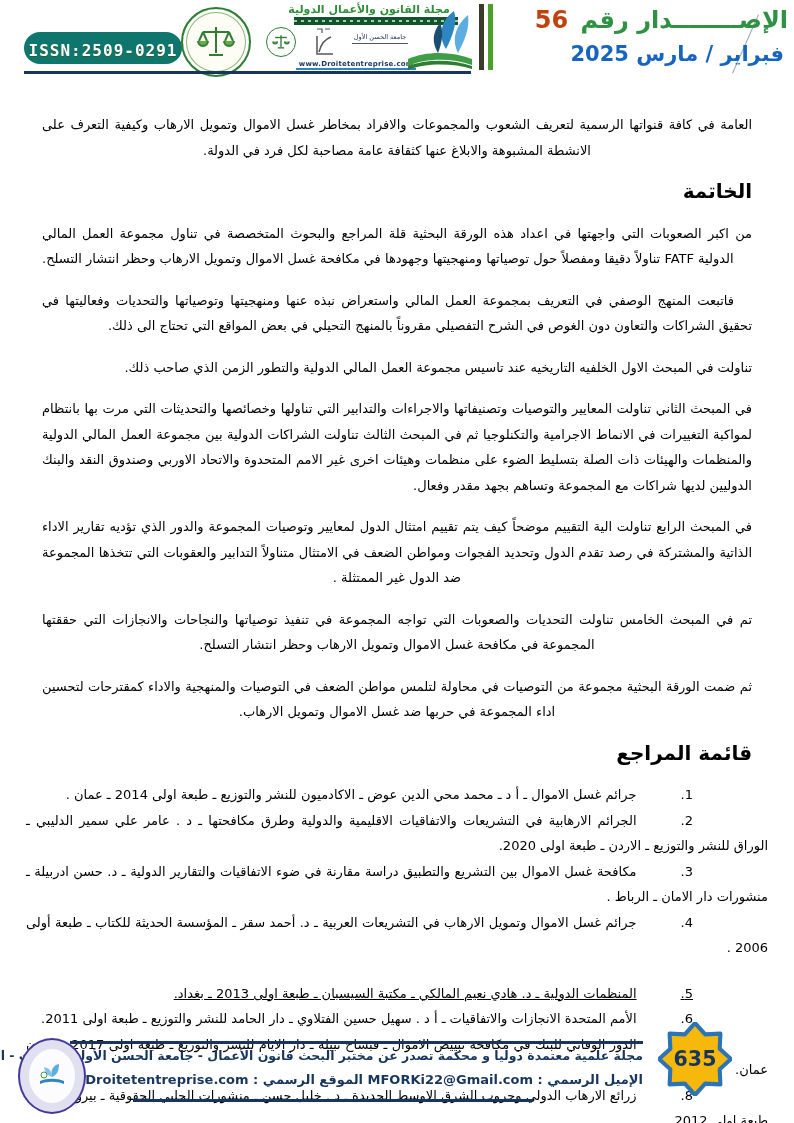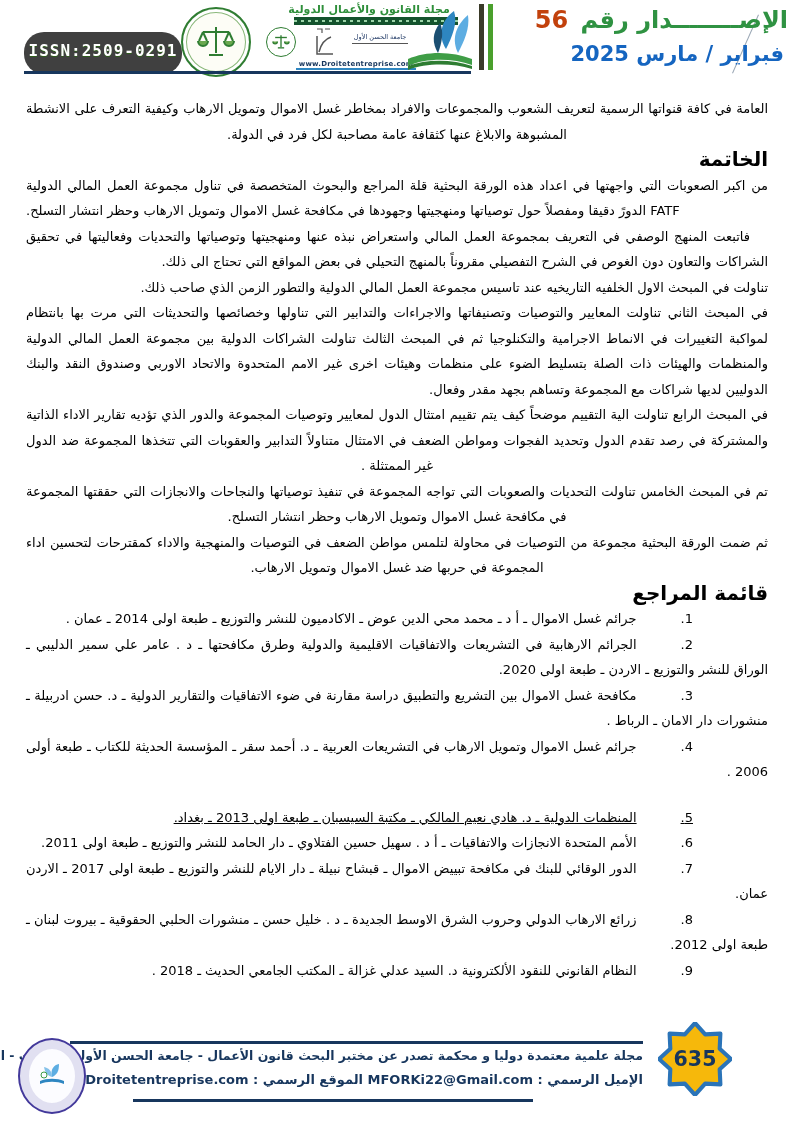--- a/index.html
+++ b/index.html
@@ -4,22 +4,22 @@
 <style>
   * { margin:0; padding:0; box-sizing:border-box; }
   html,body { background:#888; }
   body { font-family:"DejaVu Sans", sans-serif; }
   .page {
     position:relative; width:794px; height:1123px; margin:0 auto;
     background:#ffffff; overflow:hidden;
   }
   
   .issn-pill {
-    position:absolute; left:24px; top:32px; width:158px; height:42px;
-    background:#404040; border-radius:20px; color:#fff;
+    position:absolute; left:24px; top:32px; width:158px; height:32px;
+    background:#0f766e; border-radius:20px; color:#fff;
     font-weight:bold; font-size:16px; letter-spacing:1px;
     line-height:38px; text-align:center; text-shadow:0 1px 0 #2f5e1c;
     font-family:"DejaVu Sans Mono", monospace;
   }
   .round-logo {
     position:absolute; left:181px; top:7px; width:70px; height:70px;
     border-radius:50%; border:2px solid #2f7d32;
     box-shadow: inset 0 0 0 3px #fff, inset 0 0 0 4px #8ab87a;
     display:flex; align-items:center; justify-content:center; background:#fdfdf6;
   }
@@ -58,21 +58,21 @@
     background:#9aa7b5; transform:rotate(24deg);
   }
   .header-rule { position:absolute; left:24px; top:71px; width:447px; height:3px; background:#17365d; }
 
   
   .body-text {
     position:absolute; left:26px; top:96px; width:742px;
     direction:rtl; text-align:justify; color:#000;
     font-size:13px; line-height:25.5px;
   }
-  .body-text p { margin:0; }
+  .body-text p { margin:16px; }
   .p-center-last { text-align-last:center; }
   .p-left-last  { text-align-last:left; }
   .indent1 { text-indent:18px; }
   .sec-heading { font-weight:bold; font-size:20px; }
   .ref-item { text-indent:75px; }
   .ref-num { font-weight:normal; }
   .ref-gap { display:inline-block; width:44px; }
   .ref-item.gap-before { margin-top:20px;text-decoration:underline; }
 
   
@@ -167,21 +167,21 @@
     </div>
 
     <div class="header-rule"></div>
   </div>
 
   <main class="body-text">
     <p class="p-center-last">العامة في كافة قنواتها الرسمية لتعريف الشعوب والمجموعات والافراد بمخاطر غسل الاموال وتمويل الارهاب وكيفية التعرف على الانشطة المشبوهة والابلاغ عنها كثقافة عامة مصاحبة لكل فرد في الدولة.</p>
 
     <p class="sec-heading">الخاتمة</p>
 
-    <p class="p-left-last">من اكبر الصعوبات التي واجهتها في اعداد هذه الورقة البحثية قلة المراجع والبحوث المتخصصة في تناول مجموعة العمل المالي الدولية FATF الدورً دقيقا ومفصلاً حول توصياتها ومنهجيتها وجهودها في مكافحة غسل الاموال وتمويل الارهاب وحظر انتشار التسلح.</p>
+    <p class="p-left-last">من اكبر الصعوبات التي واجهتها في اعداد هذه الورقة البحثية قلة المراجع والبحوث المتخصصة في تناول مجموعة العمل المالي الدولية FATF تناولاً دقيقا ومفصلاً حول توصياتها ومنهجيتها وجهودها في مكافحة غسل الاموال وتمويل الارهاب وحظر انتشار التسلح.</p>
     <p class="indent1">فاتبعت المنهج الوصفي  في التعريف بمجموعة العمل المالي واستعراض نبذه عنها ومنهجيتها وتوصياتها والتحديات وفعاليتها في تحقيق الشراكات والتعاون دون الغوص في الشرح التفصيلي مقروناً بالمنهج التحيلي في بعض المواقع التي تحتاج الى ذلك.</p>
     <p>تناولت في المبحث الاول الخلفيه التاريخيه عند تاسيس مجموعة العمل المالي الدولية والتطور الزمن الذي صاحب ذلك.</p>
     <p>في المبحث الثاني تناولت المعايير والتوصيات وتصنيفاتها والاجراءات والتدابير التي تناولها وخصائصها والتحديثات التي مرت بها بانتظام لمواكبة التغييرات في الانماط الاجرامية والتكنلوجيا ثم في المبحث الثالث تناولت الشراكات الدولية بين مجموعة العمل المالي الدولية والمنظمات والهيئات ذات الصلة بتسليط الضوء على منظمات وهيئات اخرى غير الامم المتحدوة والاتحاد الاوربي وصندوق النقد والبنك الدوليين لديها شراكات مع المجموعة وتساهم بجهد مقدر وفعال.</p>
     <p class="p-center-last">في المبحث الرابع تناولت الية  التقييم موضحاً كيف يتم تقييم امتثال الدول لمعايير وتوصيات المجموعة والدور الذي تؤديه تقارير الاداء الذاتية والمشتركة في رصد تقدم الدول وتحديد الفجوات ومواطن الضعف في الامتثال متناولاً التدابير والعقوبات التي تتخذها المجموعة ضد الدول غير الممتثلة .</p>
     <p class="p-center-last">تم في المبحث الخامس تناولت التحديات والصعوبات التي تواجه المجموعة في تنفيذ توصياتها والنجاحات والانجازات التي حققتها المجموعة في مكافحة غسل الاموال وتمويل الارهاب وحظر انتشار التسلح.</p>
     <p class="p-center-last">ثم ضمت الورقة البحثية مجموعة من التوصيات في محاولة لتلمس مواطن الضعف في التوصيات والمنهجية والاداء كمقترحات لتحسين اداء المجموعة في حربها ضد غسل الاموال وتمويل الارهاب.</p>
 
     <p class="sec-heading">قائمة المراجع</p>
 
     <div class="ref-item">

